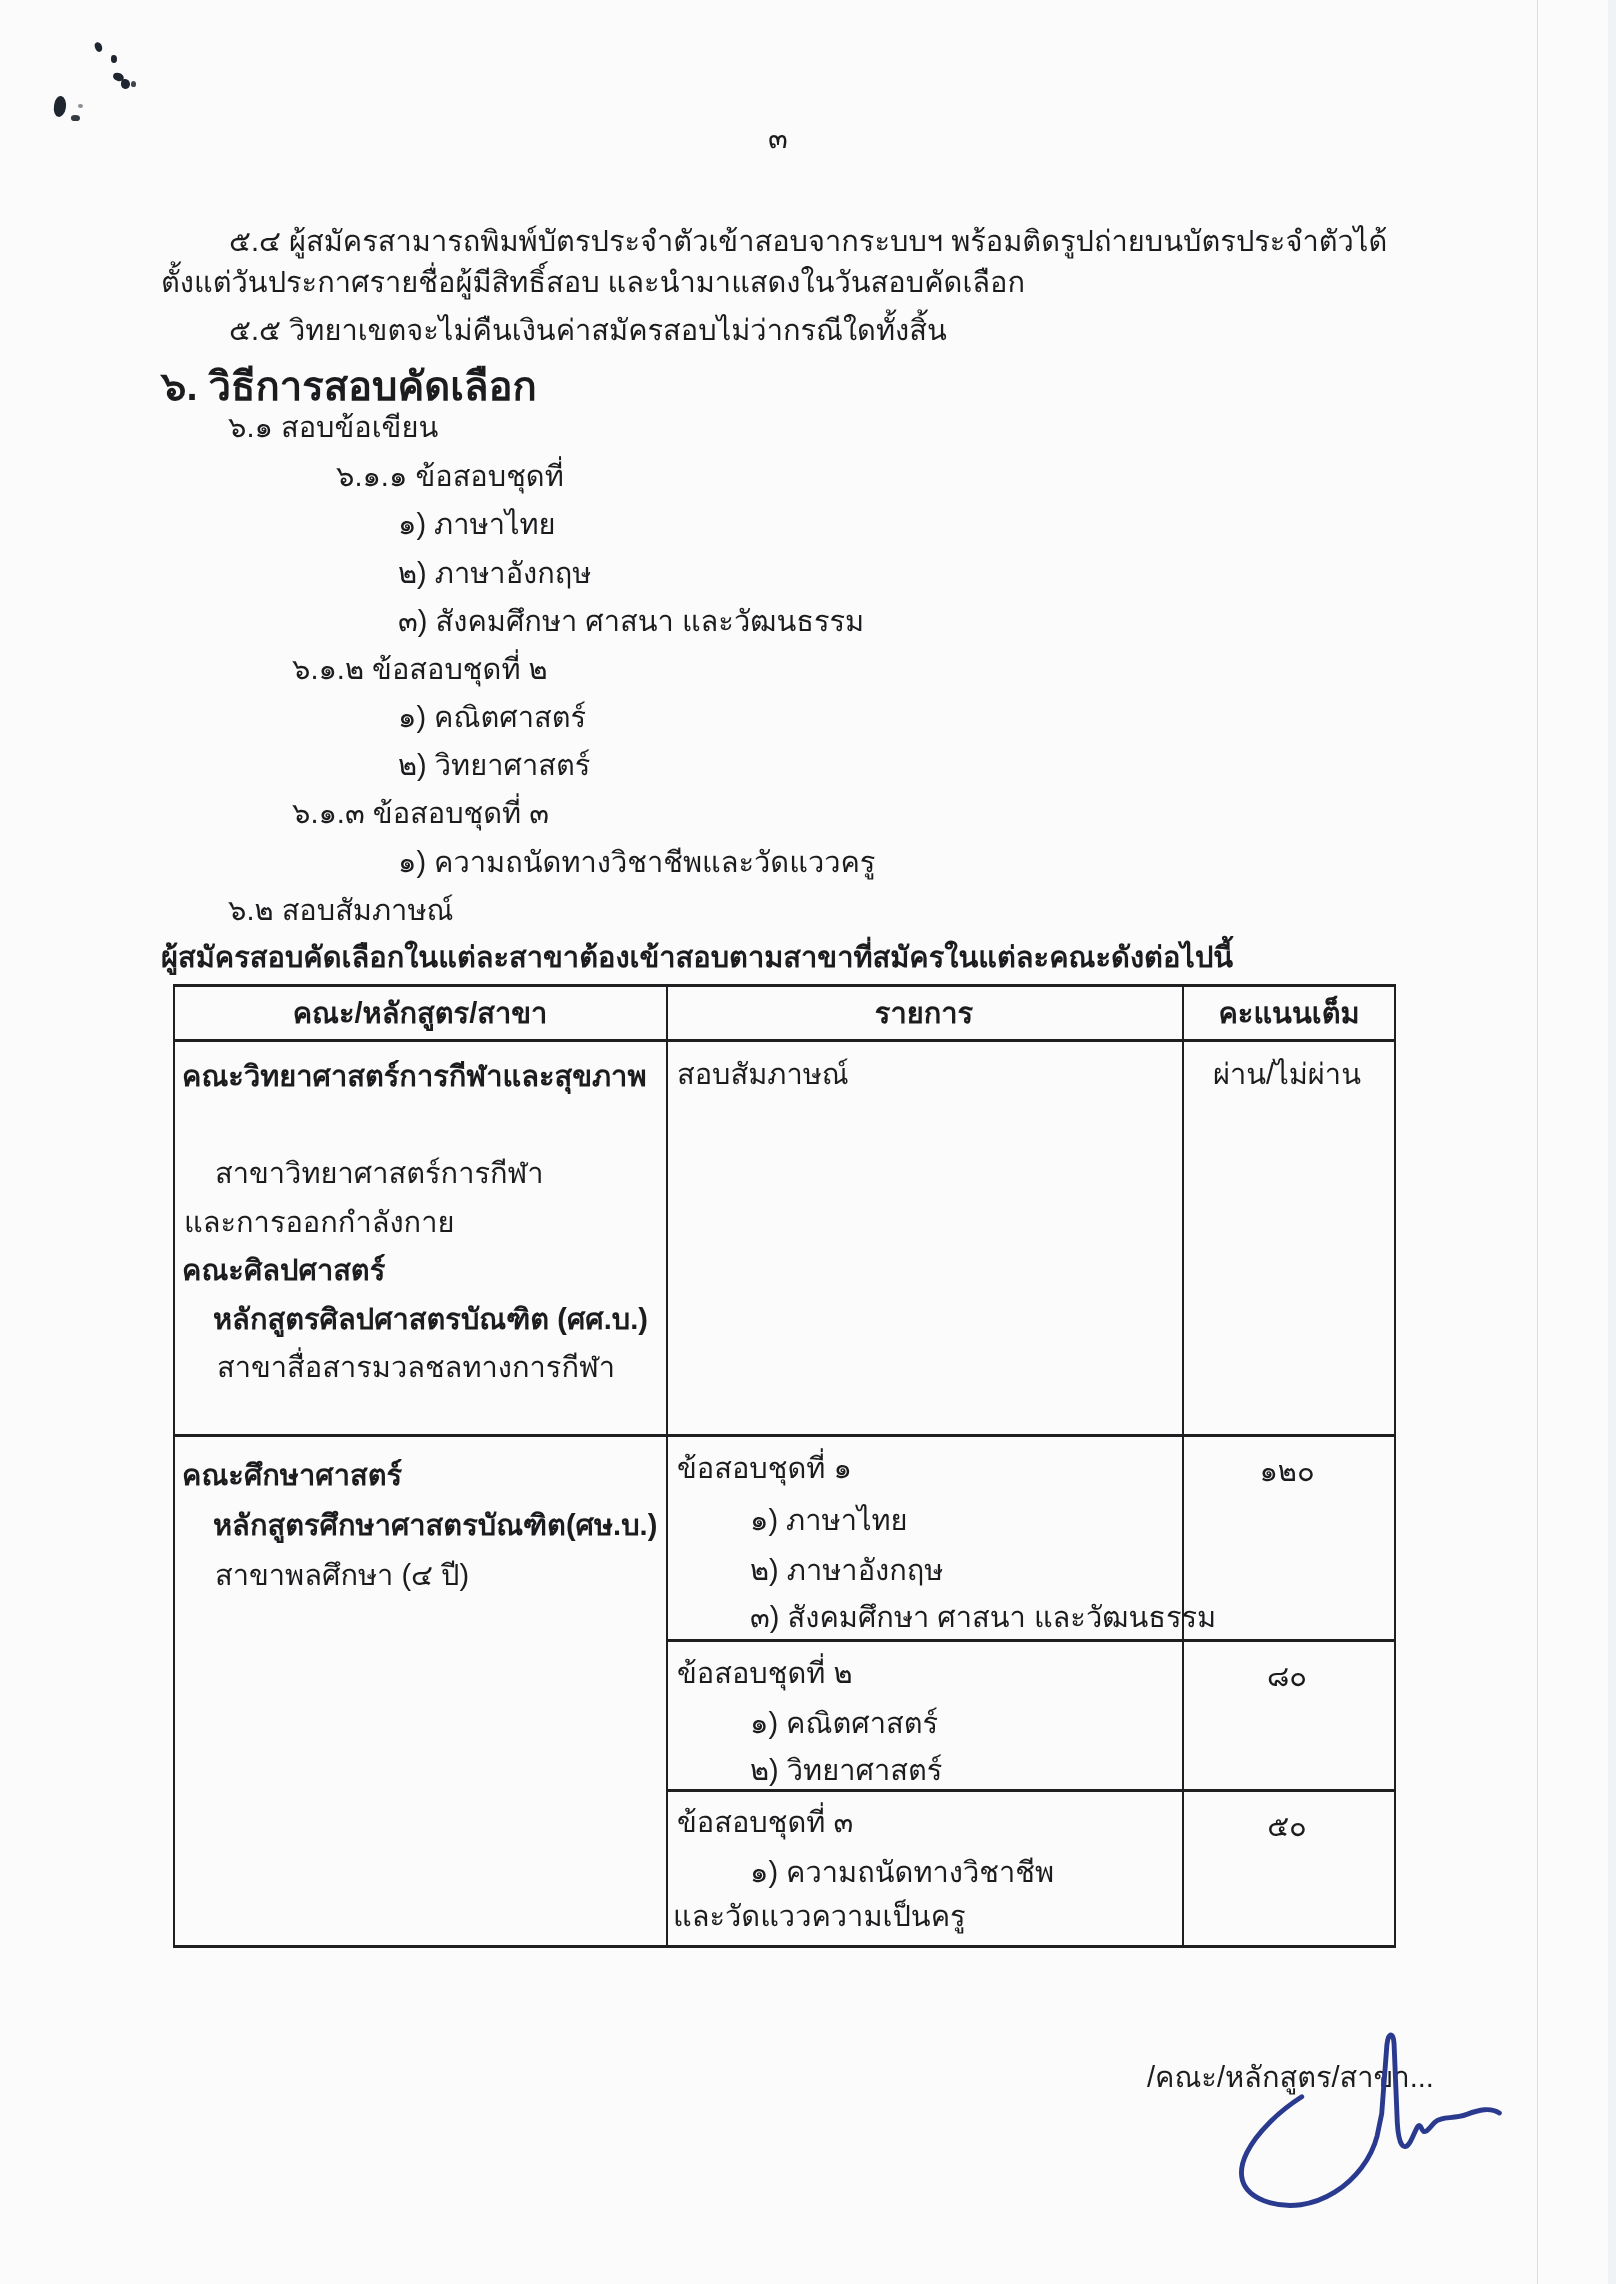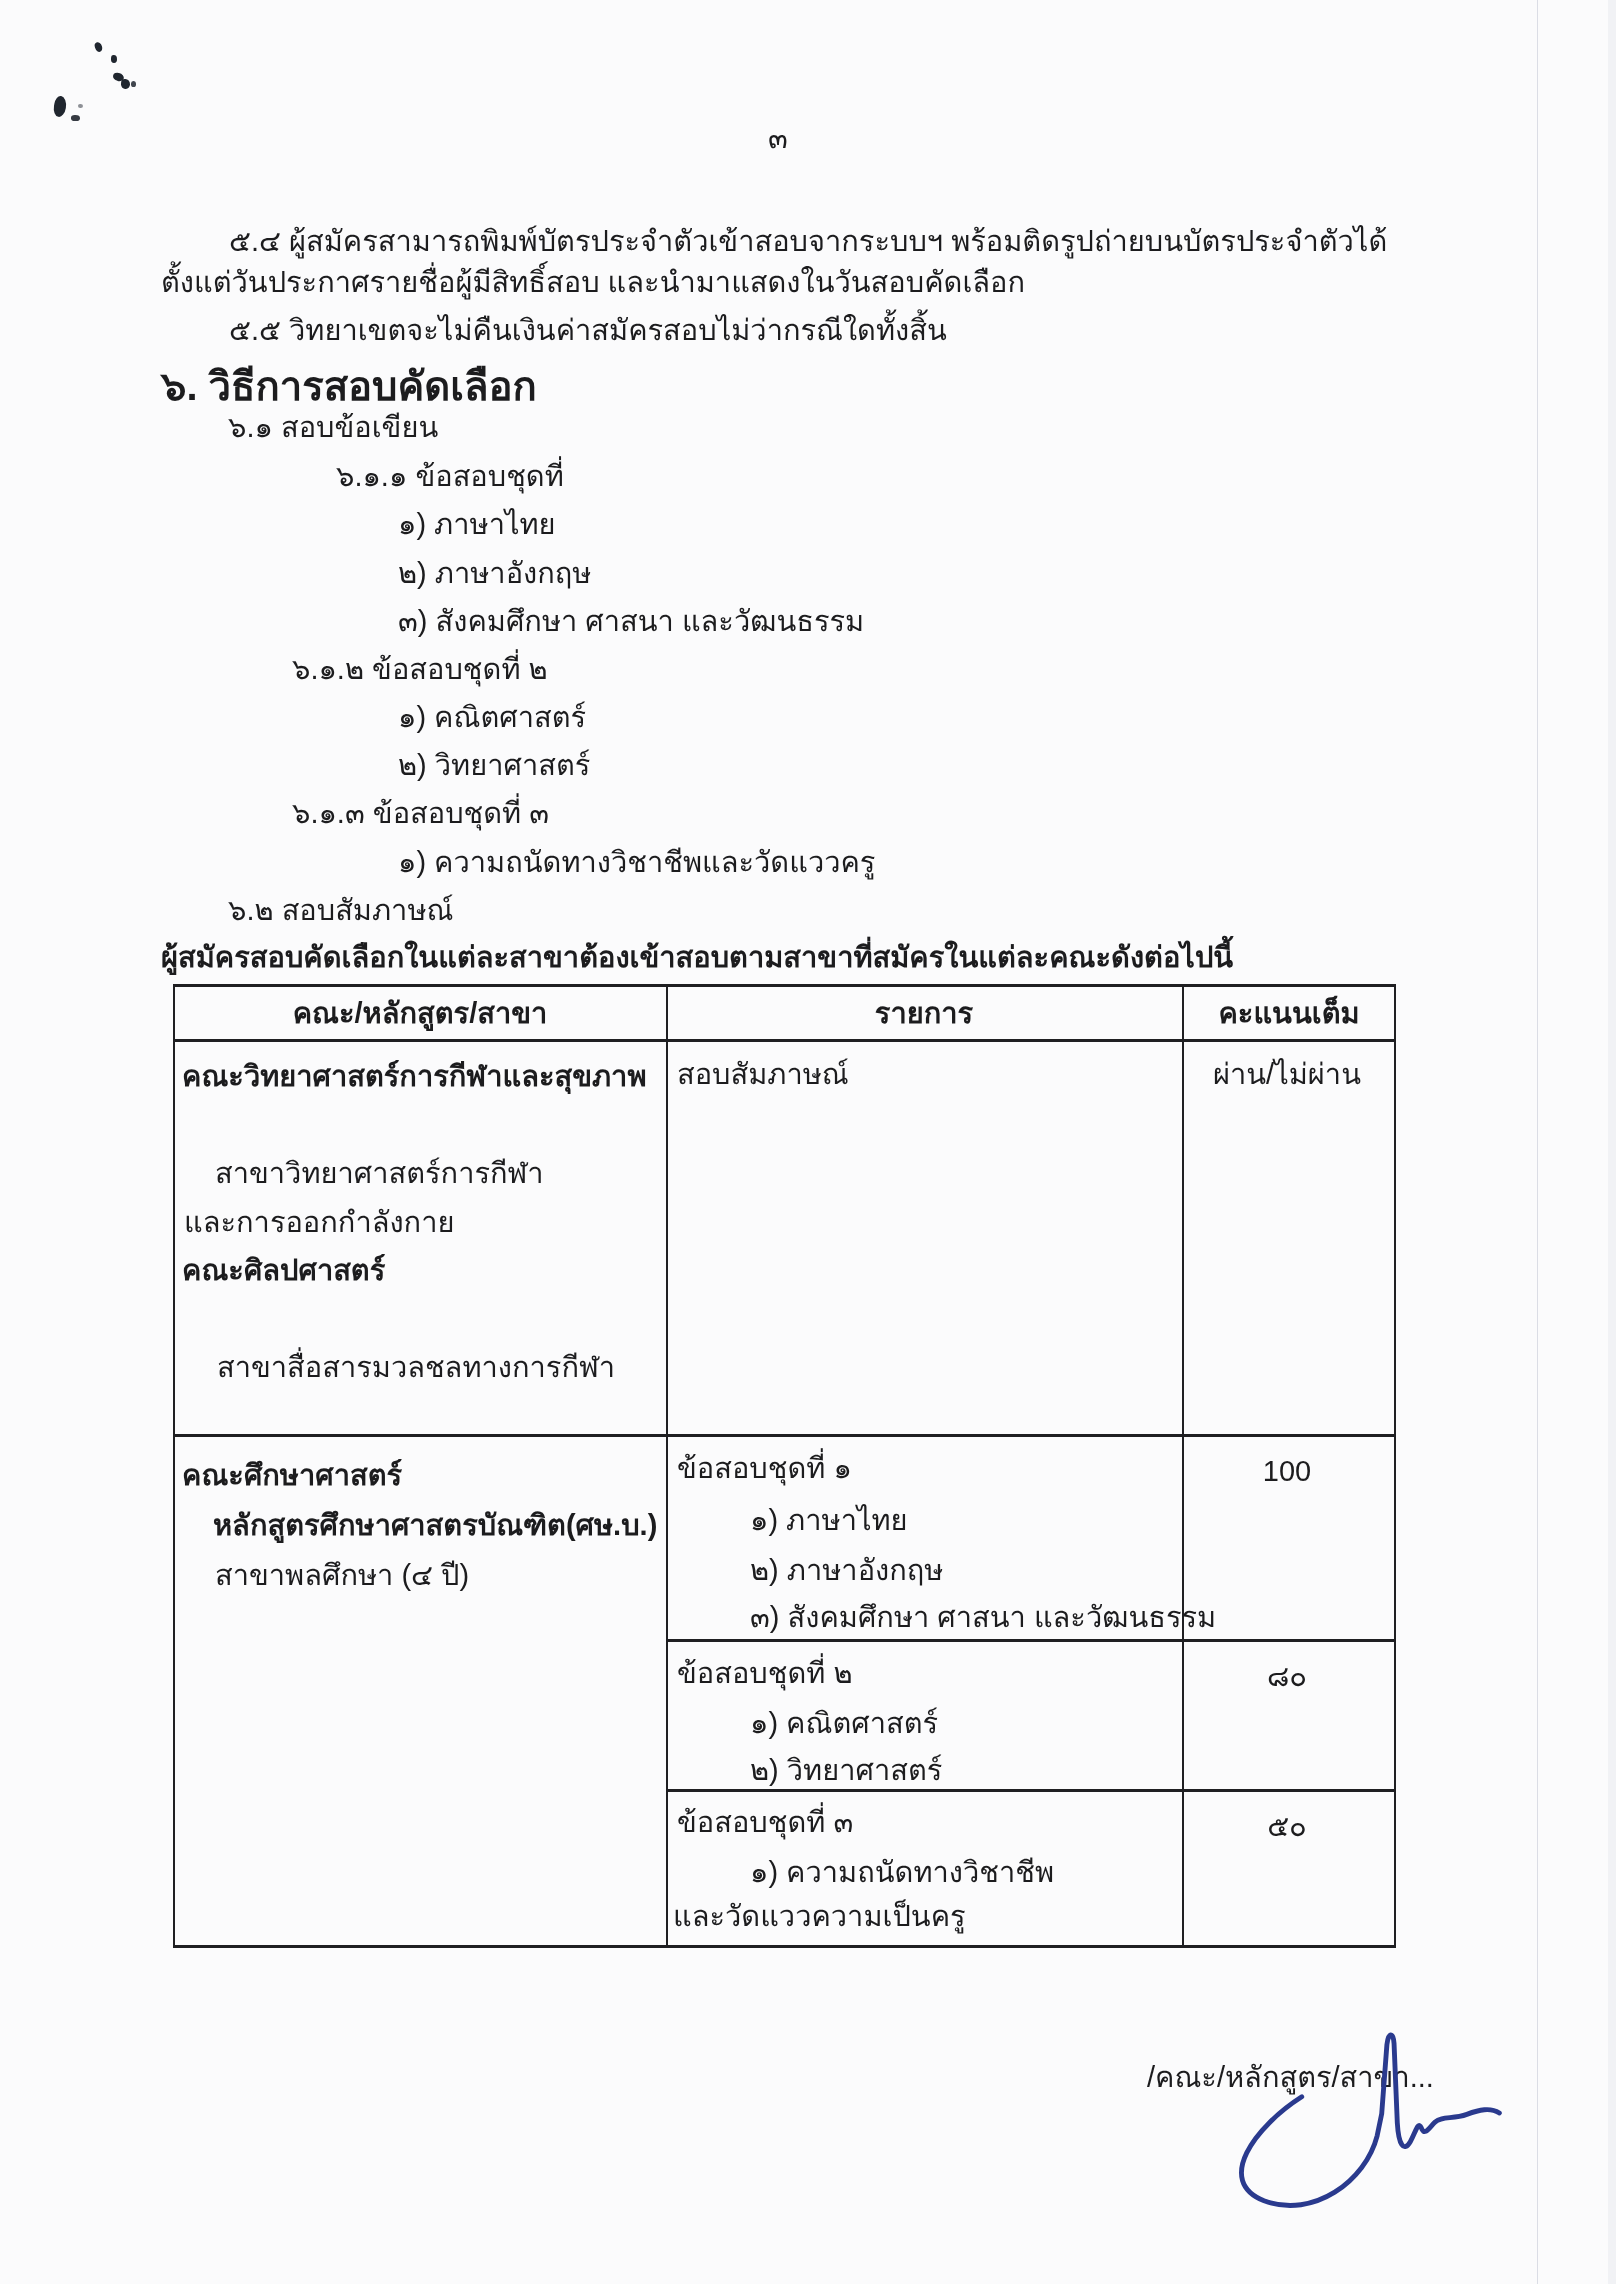--- a/index.html
+++ b/index.html
@@ -154,33 +154,34 @@
   <div class="tline" id="t-s2"></div>
 
   <div class="line b ctr" id="h1">คณะ/หลักสูตร/สาขา</div>
   <div class="line b ctr" id="h2">รายการ</div>
   <div class="line b ctr" id="h3">คะแนนเต็ม</div>
 
   <div class="line b" id="r1f0">คณะวิทยาศาสตร์การกีฬาและสุขภาพ</div>
   <div class="line" id="r1f2">สาขาวิทยาศาสตร์การกีฬา</div>
   <div class="line" id="r1f3">และการออกกำลังกาย</div>
   <div class="line b" id="r1f4">คณะศิลปศาสตร์</div>
+  <div class="line b" id="r1f5">หลักสูตรศิลปศาสตรบัณฑิต (ศศ.บ.)</div>
   <div class="line" id="r1f6">สาขาสื่อสารมวลชลทางการกีฬา</div>
   <div class="line" id="r1item">สอบสัมภาษณ์</div>
   <div class="line ctr" id="r1score">ผ่าน/ไม่ผ่าน</div>
 
   <div class="line b" id="r2f0">คณะศึกษาศาสตร์</div>
   <div class="line b" id="r2f1">หลักสูตรศึกษาศาสตรบัณฑิต(ศษ.บ.)</div>
   <div class="line" id="r2f2">สาขาพลศึกษา (๔ ปี)</div>
 
   <div class="line" id="saT">ข้อสอบชุดที่ ๑</div>
   <div class="line" id="sa0">๑)  ภาษาไทย</div>
   <div class="line" id="sa1">๒)  ภาษาอังกฤษ</div>
   <div class="line" id="sa2">๓)  สังคมศึกษา ศาสนา และวัฒนธรรม</div>
-  <div class="line ctr" id="saS">100</div>
+  <div class="line ctr" id="saS">๑๒๐</div>
 
   <div class="line" id="sbT">ข้อสอบชุดที่ ๒</div>
   <div class="line" id="sb0">๑)  คณิตศาสตร์</div>
   <div class="line" id="sb1">๒)  วิทยาศาสตร์</div>
   <div class="line ctr" id="sbS">๘๐</div>
 
   <div class="line" id="scT">ข้อสอบชุดที่ ๓</div>
   <div class="line" id="sc0">๑)  ความถนัดทางวิชาชีพ</div>
   <div class="line" id="sc1">และวัดแววความเป็นครู</div>
   <div class="line ctr" id="scS">๕๐</div>

